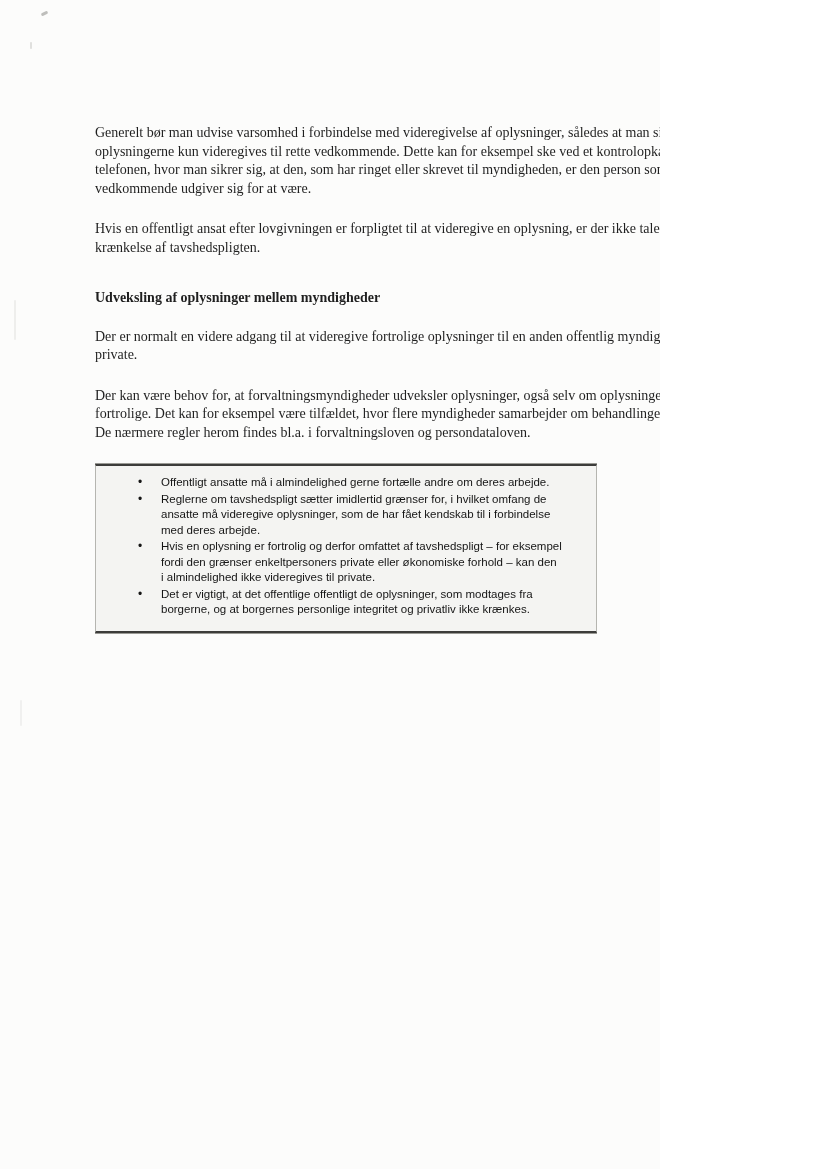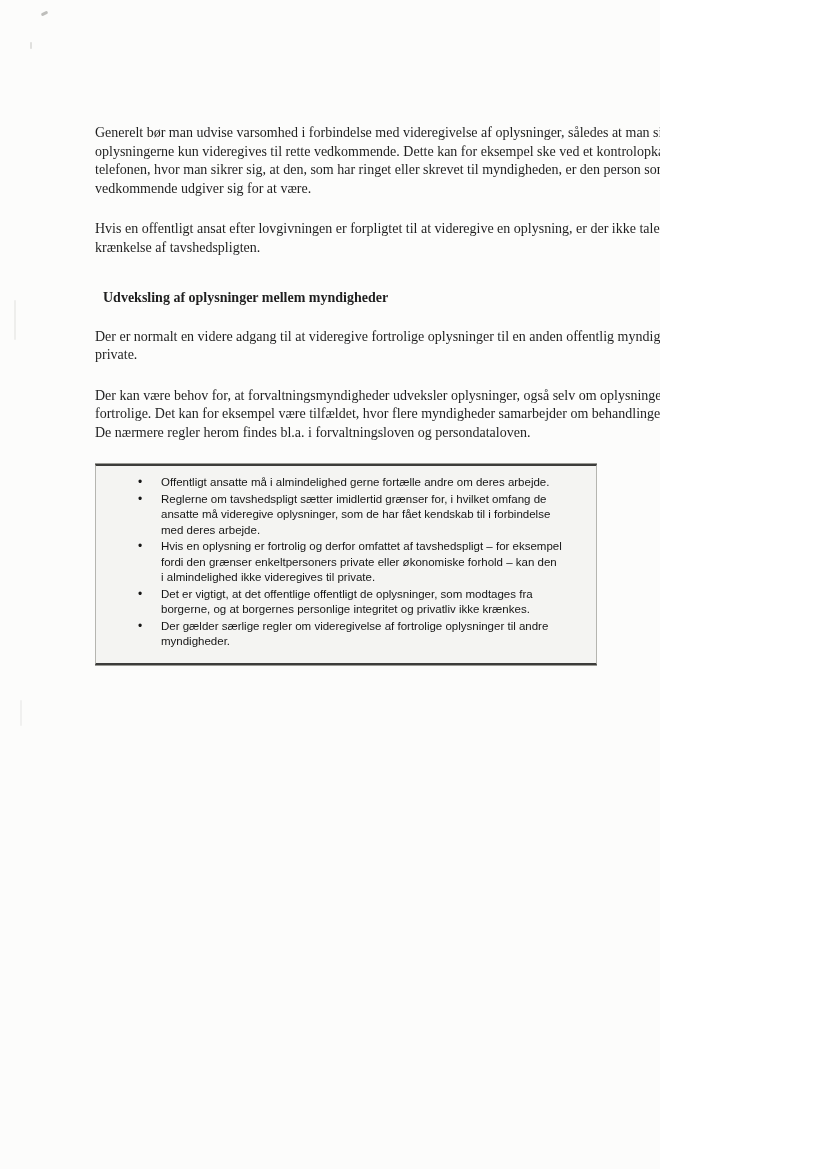--- a/index.html
+++ b/index.html
@@ -35,21 +35,21 @@
     top: 124px;
     width: 632px;
   }
   .body-text {
     margin: 0 0 22px 0;
     font-size: 14px;
     line-height: 18.5px;
     text-align: left;
   }
   .heading {
-    margin: 32px 0 20px 8px;
+    margin: 32px 0 20px 0;
     font-size: 14px;
     line-height: 18.5px;
     font-weight: bold;
   }
   .info-box {
     margin-top: 4px;
     width: 502px;
     box-sizing: border-box;
     background: #f4f4f2;
     border-left: 1px solid #b5b5b0;
@@ -103,18 +103,17 @@
     <p class="body-text">Der er normalt en videre adgang til at videregive fortrolige oplysninger til en anden offentlig myndighed end til private.</p>
 
     <p class="body-text">Der kan være behov for, at forvaltningsmyndigheder udveksler oplysninger, også selv om oplysningerne er fortrolige. Det kan for eksempel være tilfældet, hvor flere myndigheder samarbejder om behandlingen af en sag. De nærmere regler herom findes bl.a. i forvaltningsloven og persondataloven.</p>
 
     <div class="info-box">
       <ul class="bullet-list">
         <li>Offentligt ansatte må i almindelighed gerne fortælle andre om deres arbejde.</li>
         <li>Reglerne om tavshedspligt sætter imidlertid grænser for, i hvilket omfang de ansatte må videregive oplysninger, som de har fået kendskab til i forbindelse med deres arbejde.</li>
         <li>Hvis en oplysning er fortrolig og derfor omfattet af tavshedspligt – for eksempel fordi den grænser enkeltpersoners private eller økonomiske forhold – kan den i almindelighed ikke videregives til private.</li>
         <li>Det er vigtigt, at det offentlige offentligt de oplysninger, som modtages fra borgerne, og at borgernes personlige integritet og privatliv ikke krænkes.</li>
-        <li>Der gælder særlige regler om videregivelse af fortrolige oplysninger til andre myndigheder.</li>
       </ul>
     </div>
 
   </div>
 </div>
 
 </body></html>

